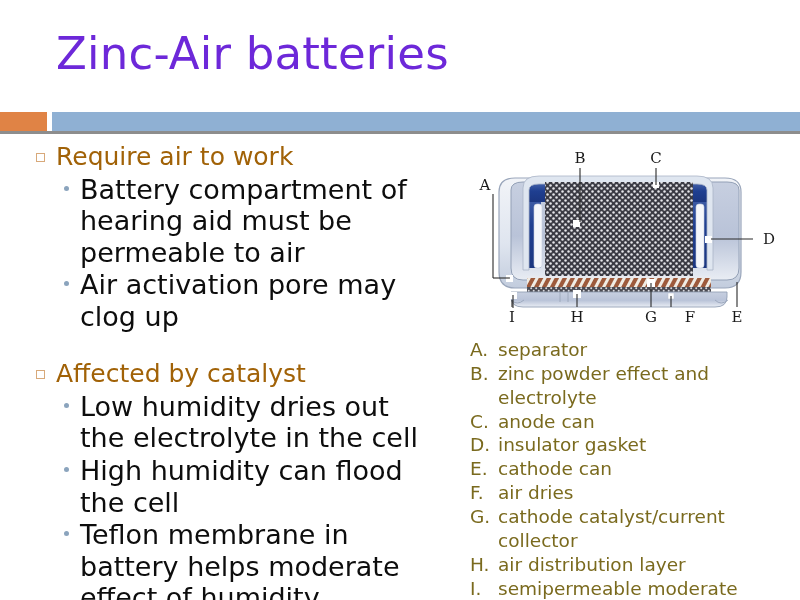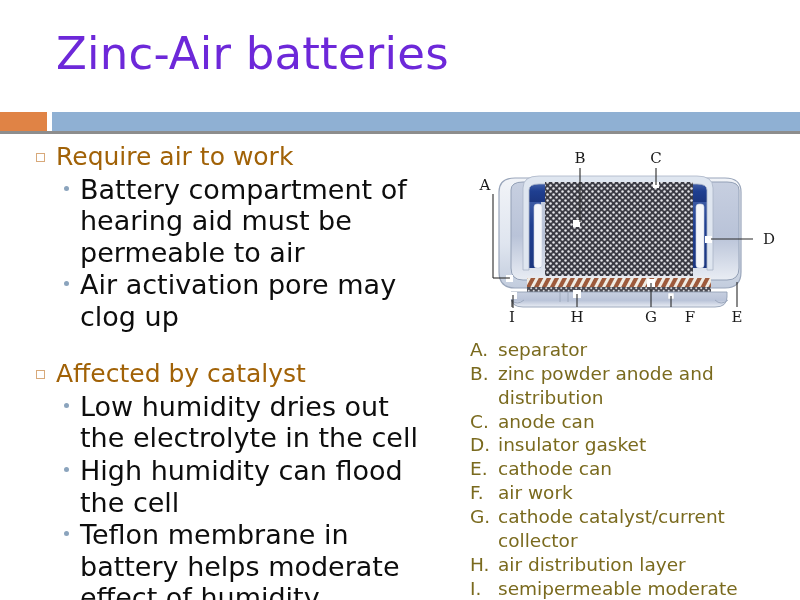--- a/index.html
+++ b/index.html
@@ -323,37 +323,37 @@
   </svg>
 </div>
 
 <div class="legend">
   <div class="legend-row">
     <span class="legend-key">A.</span>
     <span class="legend-val">separator</span>
   </div>
   <div class="legend-row">
     <span class="legend-key">B.</span>
-    <span class="legend-val">zinc powder anode and distribution</span>
+    <span class="legend-val">zinc powder effect and electrolyte</span>
   </div>
   <div class="legend-row">
     <span class="legend-key">C.</span>
     <span class="legend-val">anode can</span>
   </div>
   <div class="legend-row">
     <span class="legend-key">D.</span>
     <span class="legend-val">insulator gasket</span>
   </div>
   <div class="legend-row">
     <span class="legend-key">E.</span>
     <span class="legend-val">cathode can</span>
   </div>
   <div class="legend-row">
     <span class="legend-key">F.</span>
-    <span class="legend-val">air work</span>
+    <span class="legend-val">air dries</span>
   </div>
   <div class="legend-row">
     <span class="legend-key">G.</span>
     <span class="legend-val">cathode catalyst/current collector</span>
   </div>
   <div class="legend-row">
     <span class="legend-key">H.</span>
     <span class="legend-val">air distribution layer</span>
   </div>
   <div class="legend-row">

